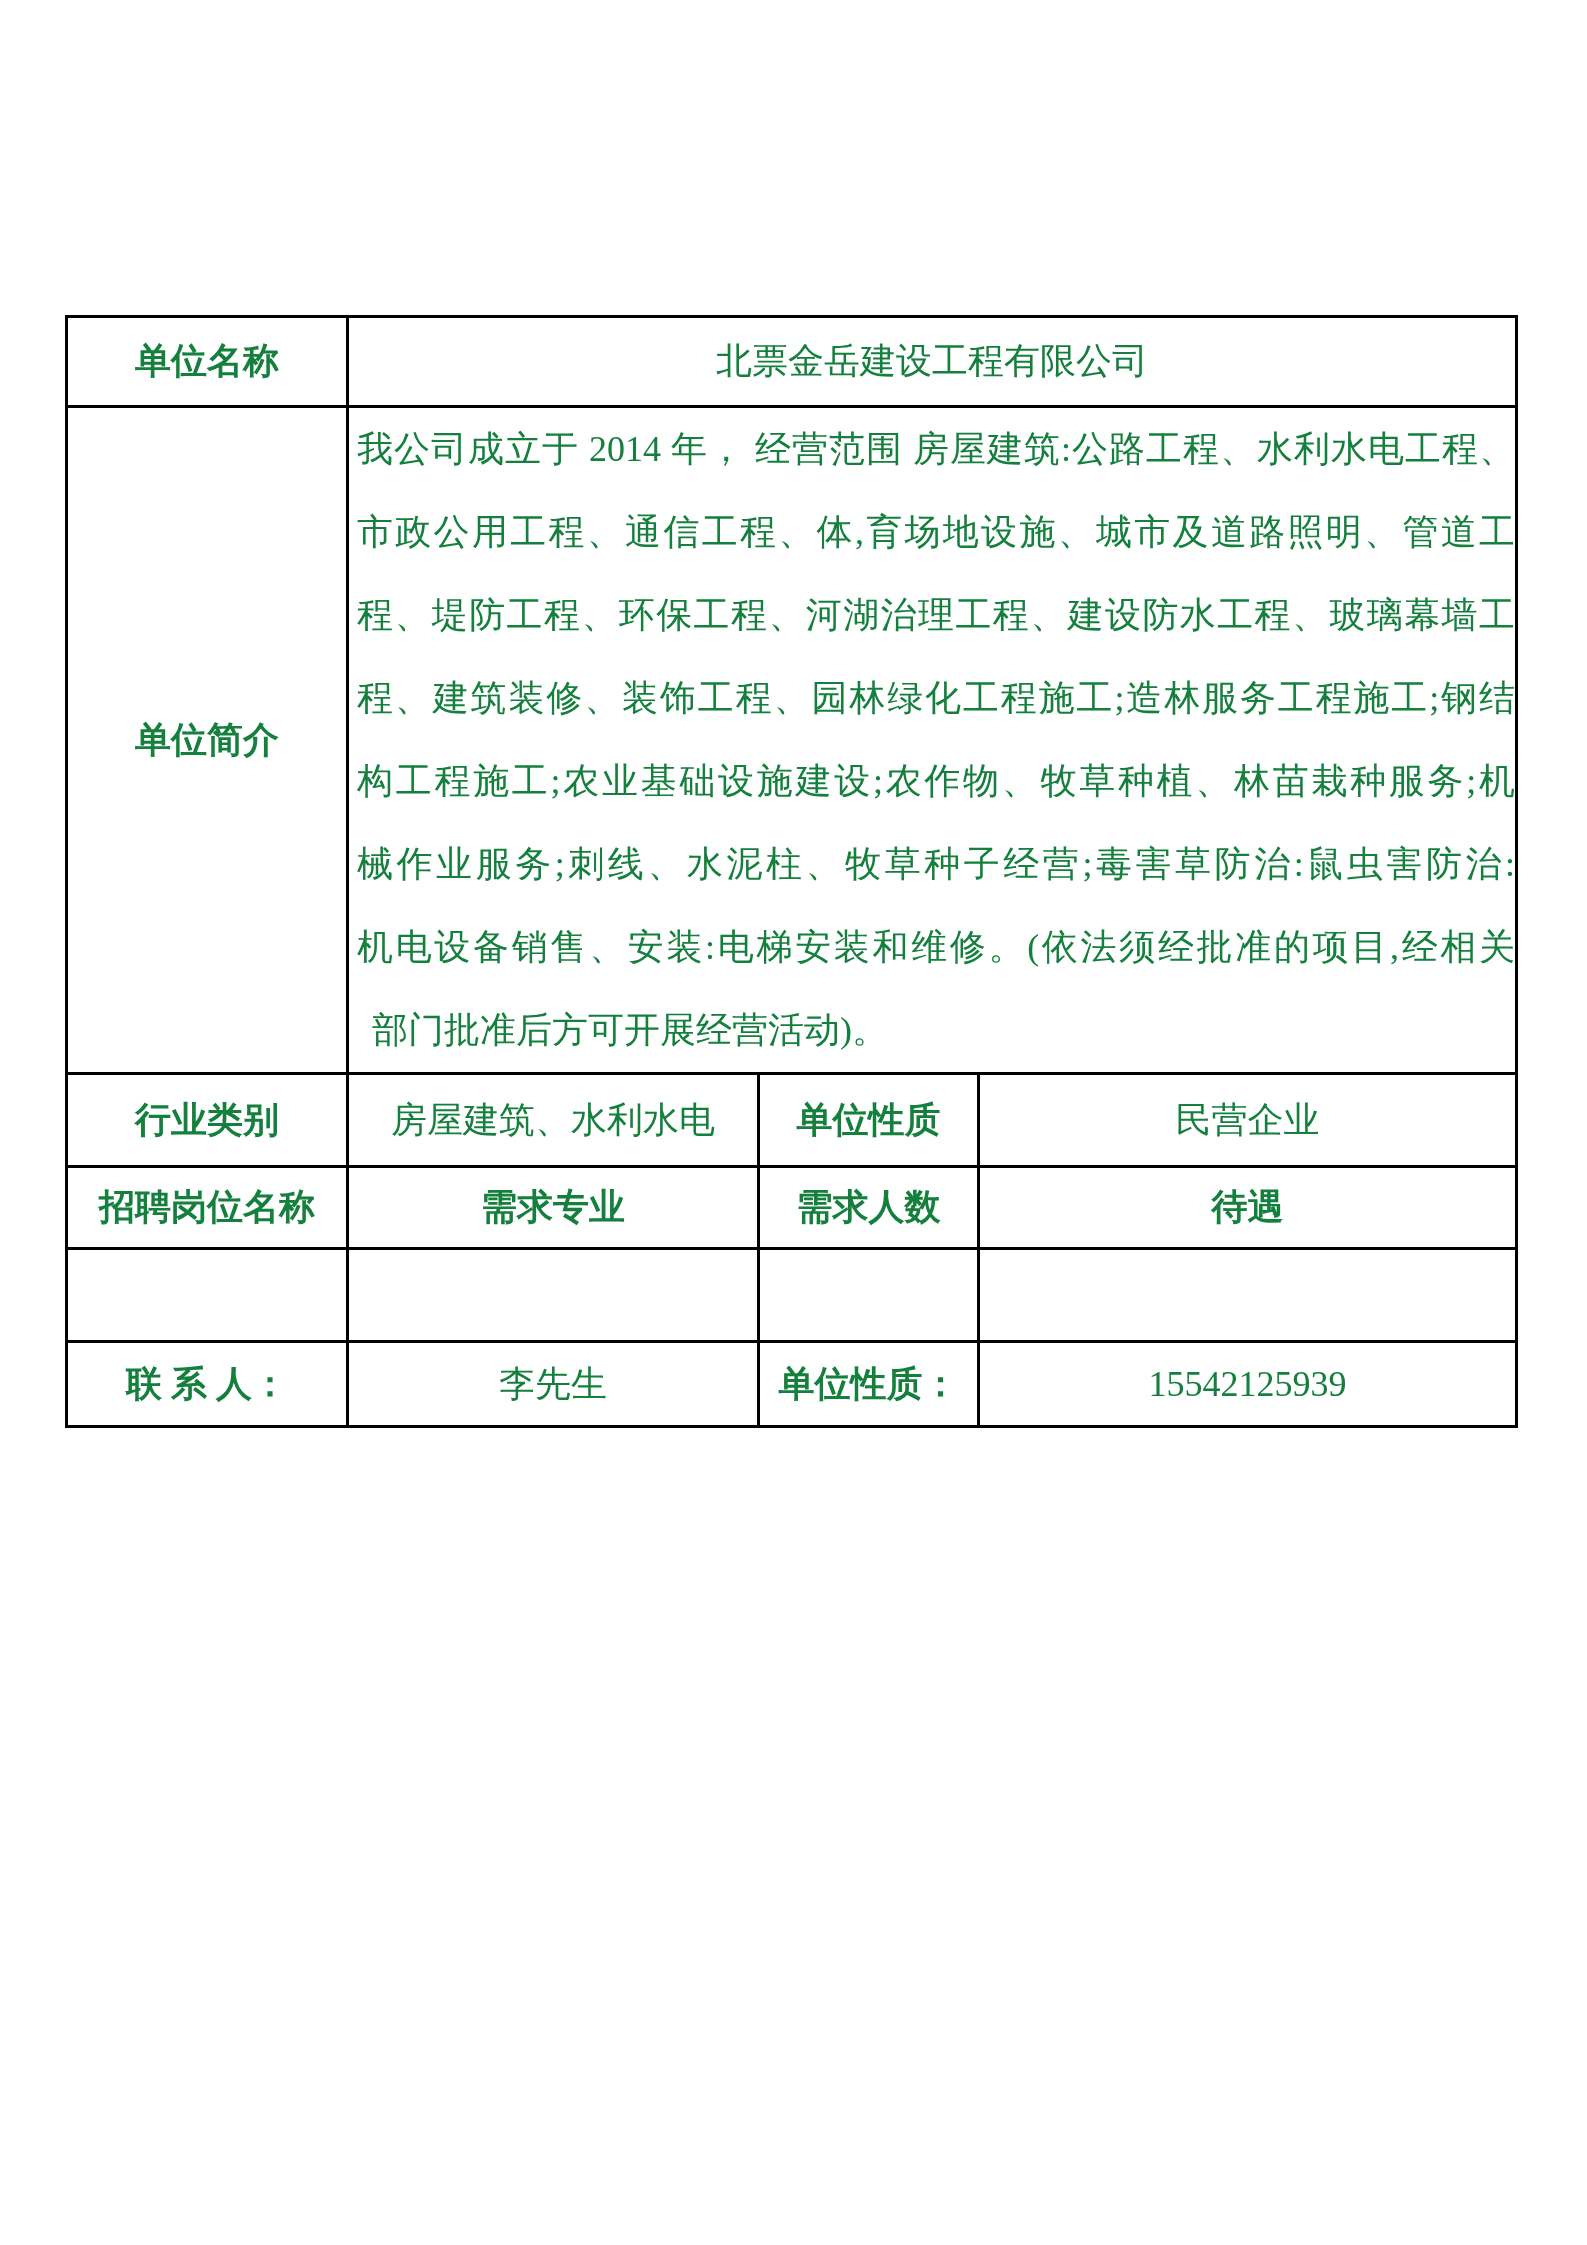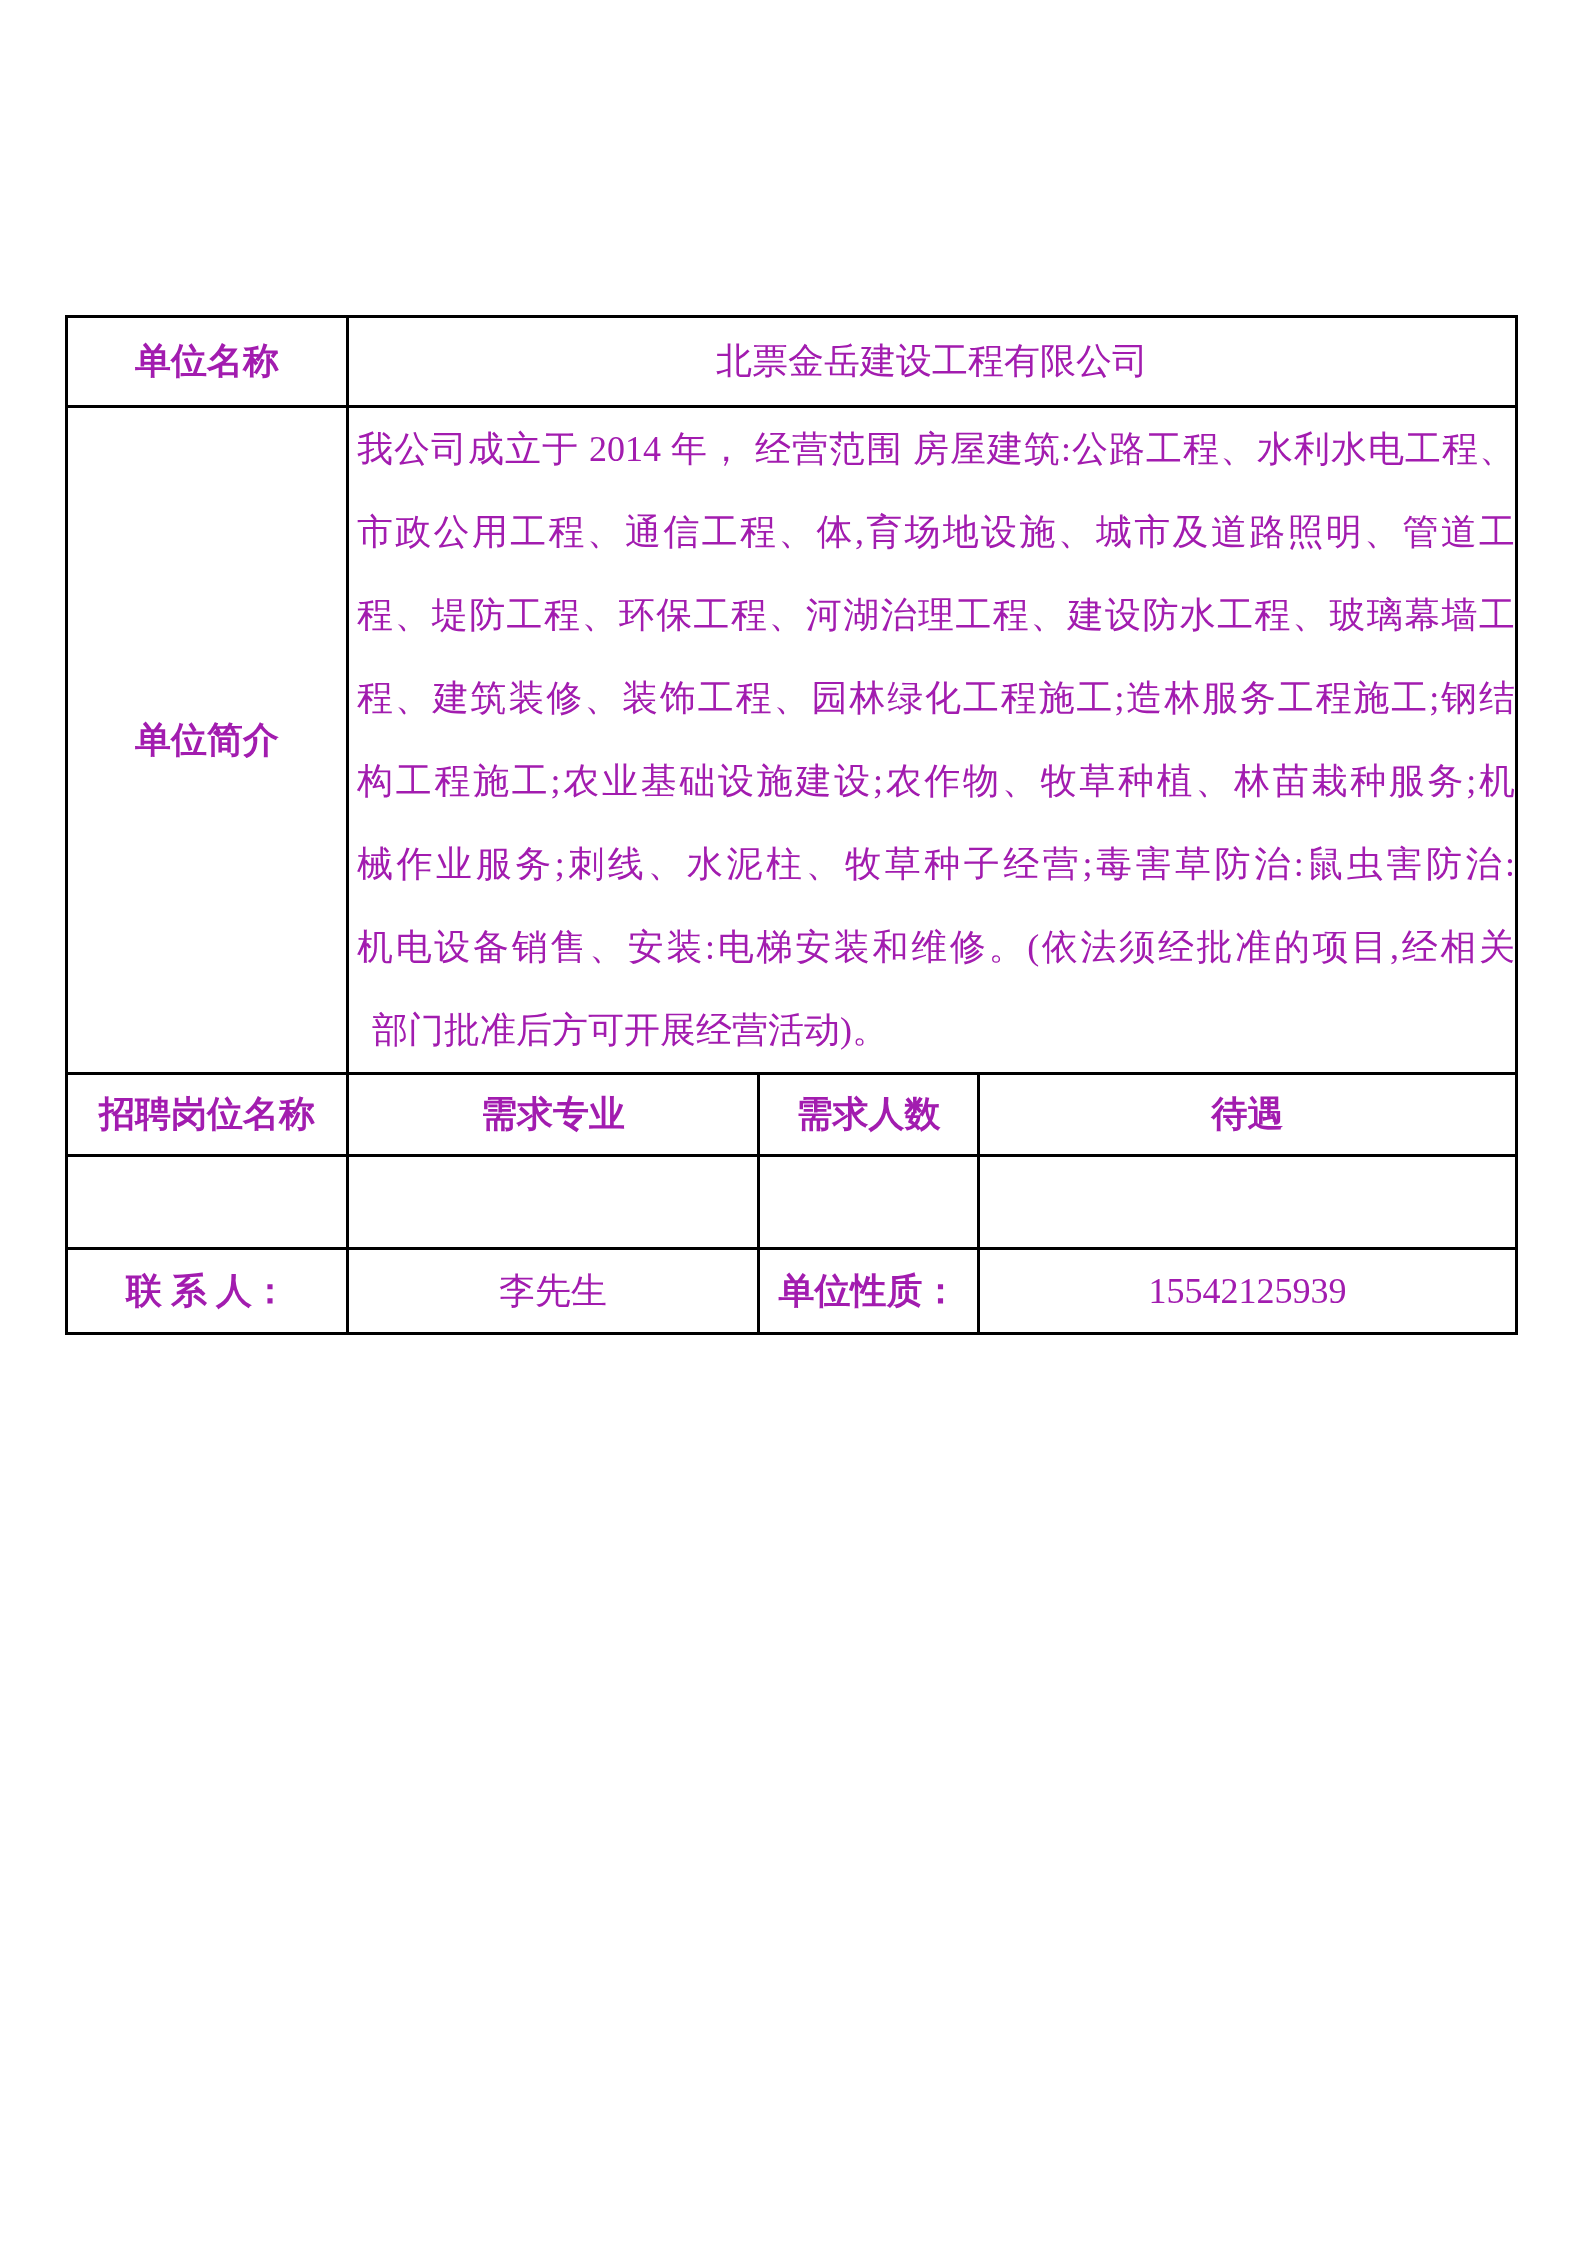--- a/index.html
+++ b/index.html
@@ -5,21 +5,21 @@
     html, body {
       margin: 0;
       padding: 0;
       background: #ffffff;
     }
     .page {
       position: relative;
       width: 1587px;
       height: 2245px;
       background: #ffffff;
-      color: #a21caf;
+      color: #15803d;
       font-family: "Liberation Serif", "DejaVu Serif", serif;
     }
     table.doc {
       position: absolute;
       left: 65px;
       top: 315px;
       width: 1450px;
       border-collapse: collapse;
       table-layout: fixed;
     }
@@ -84,20 +84,26 @@
         <div class="pline">市政公用工程、通信工程、体,育场地设施、城市及道路照明、管道工</div>
         <div class="pline">程、堤防工程、环保工程、河湖治理工程、建设防水工程、玻璃幕墙工</div>
         <div class="pline">程、建筑装修、装饰工程、园林绿化工程施工;造林服务工程施工;钢结</div>
         <div class="pline">构工程施工;农业基础设施建设;农作物、牧草种植、林苗栽种服务;机</div>
         <div class="pline">械作业服务;刺线、水泥柱、牧草种子经营;毒害草防治:鼠虫害防治:</div>
         <div class="pline">机电设备销售、安装:电梯安装和维修。(依法须经批准的项目,经相关</div>
         <div class="pline last">部门批准后方可开展经营活动)。</div>
       </td>
     </tr>
 
+    <tr class="r3">
+      <td class="bold">行业类别</td>
+      <td>房屋建筑、水利水电</td>
+      <td class="bold">单位性质</td>
+      <td>民营企业</td>
+    </tr>
 
     <tr class="r4">
       <td class="bold">招聘岗位名称</td>
       <td class="bold">需求专业</td>
       <td class="bold">需求人数</td>
       <td class="bold">待遇</td>
     </tr>
 
 
     <tr class="r6">

